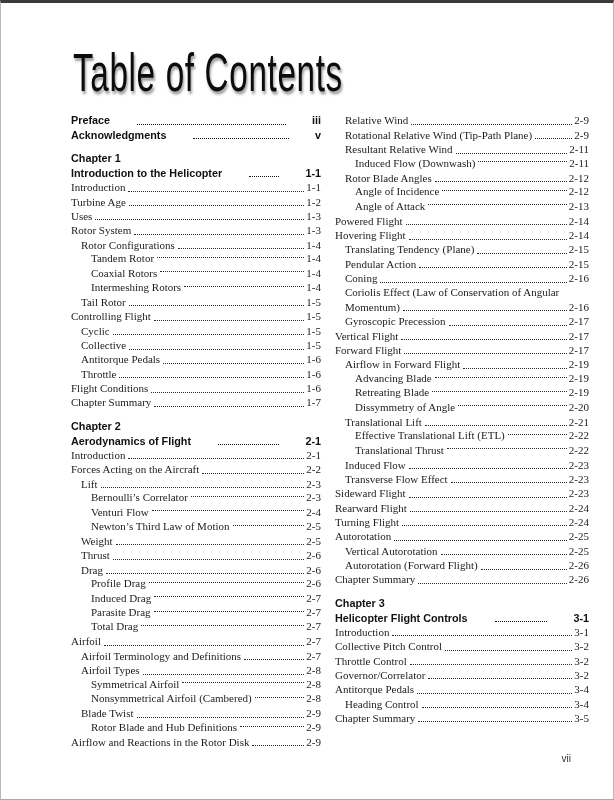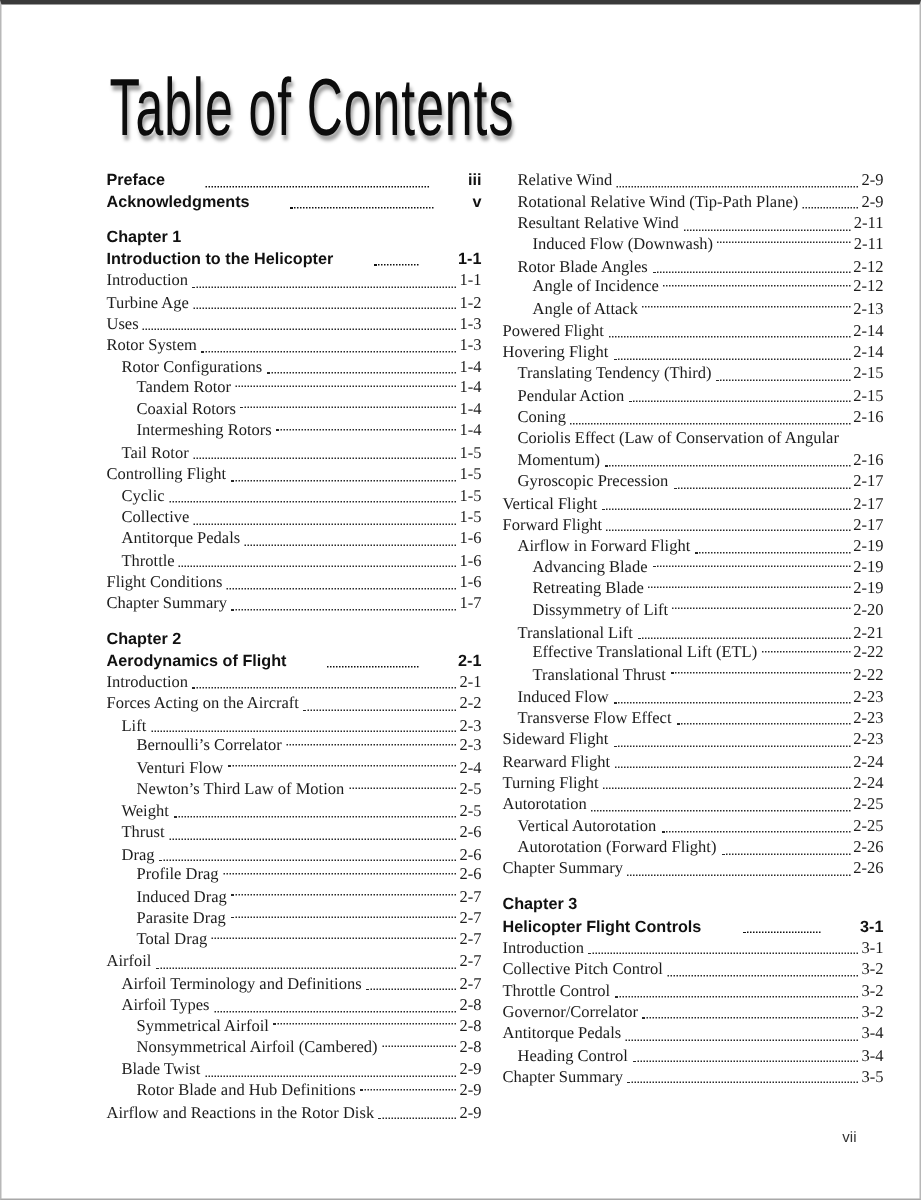--- a/index.html
+++ b/index.html
@@ -325,21 +325,21 @@
           <span class="lbl">Powered Flight</span>
           <span class="dots"></span>
           <span class="pn">2-14</span>
         </div>
         <div class="toc-line ind0">
           <span class="lbl">Hovering Flight</span>
           <span class="dots"></span>
           <span class="pn">2-14</span>
         </div>
         <div class="toc-line ind1">
-          <span class="lbl">Translating Tendency (Third)</span>
+          <span class="lbl">Translating Tendency (Plane)</span>
           <span class="dots"></span>
           <span class="pn">2-15</span>
         </div>
         <div class="toc-line ind1">
           <span class="lbl">Pendular Action</span>
           <span class="dots"></span>
           <span class="pn">2-15</span>
         </div>
         <div class="toc-line ind1">
           <span class="lbl">Coning</span>
@@ -378,21 +378,21 @@
           <span class="lbl">Advancing Blade</span>
           <span class="dots"></span>
           <span class="pn">2-19</span>
         </div>
         <div class="toc-line ind2">
           <span class="lbl">Retreating Blade</span>
           <span class="dots"></span>
           <span class="pn">2-19</span>
         </div>
         <div class="toc-line ind2">
-          <span class="lbl">Dissymmetry of Lift</span>
+          <span class="lbl">Dissymmetry of Angle</span>
           <span class="dots"></span>
           <span class="pn">2-20</span>
         </div>
         <div class="toc-line ind1">
           <span class="lbl">Translational Lift</span>
           <span class="dots"></span>
           <span class="pn">2-21</span>
         </div>
         <div class="toc-line ind2">
           <span class="lbl">Effective Translational Lift (ETL)</span>

